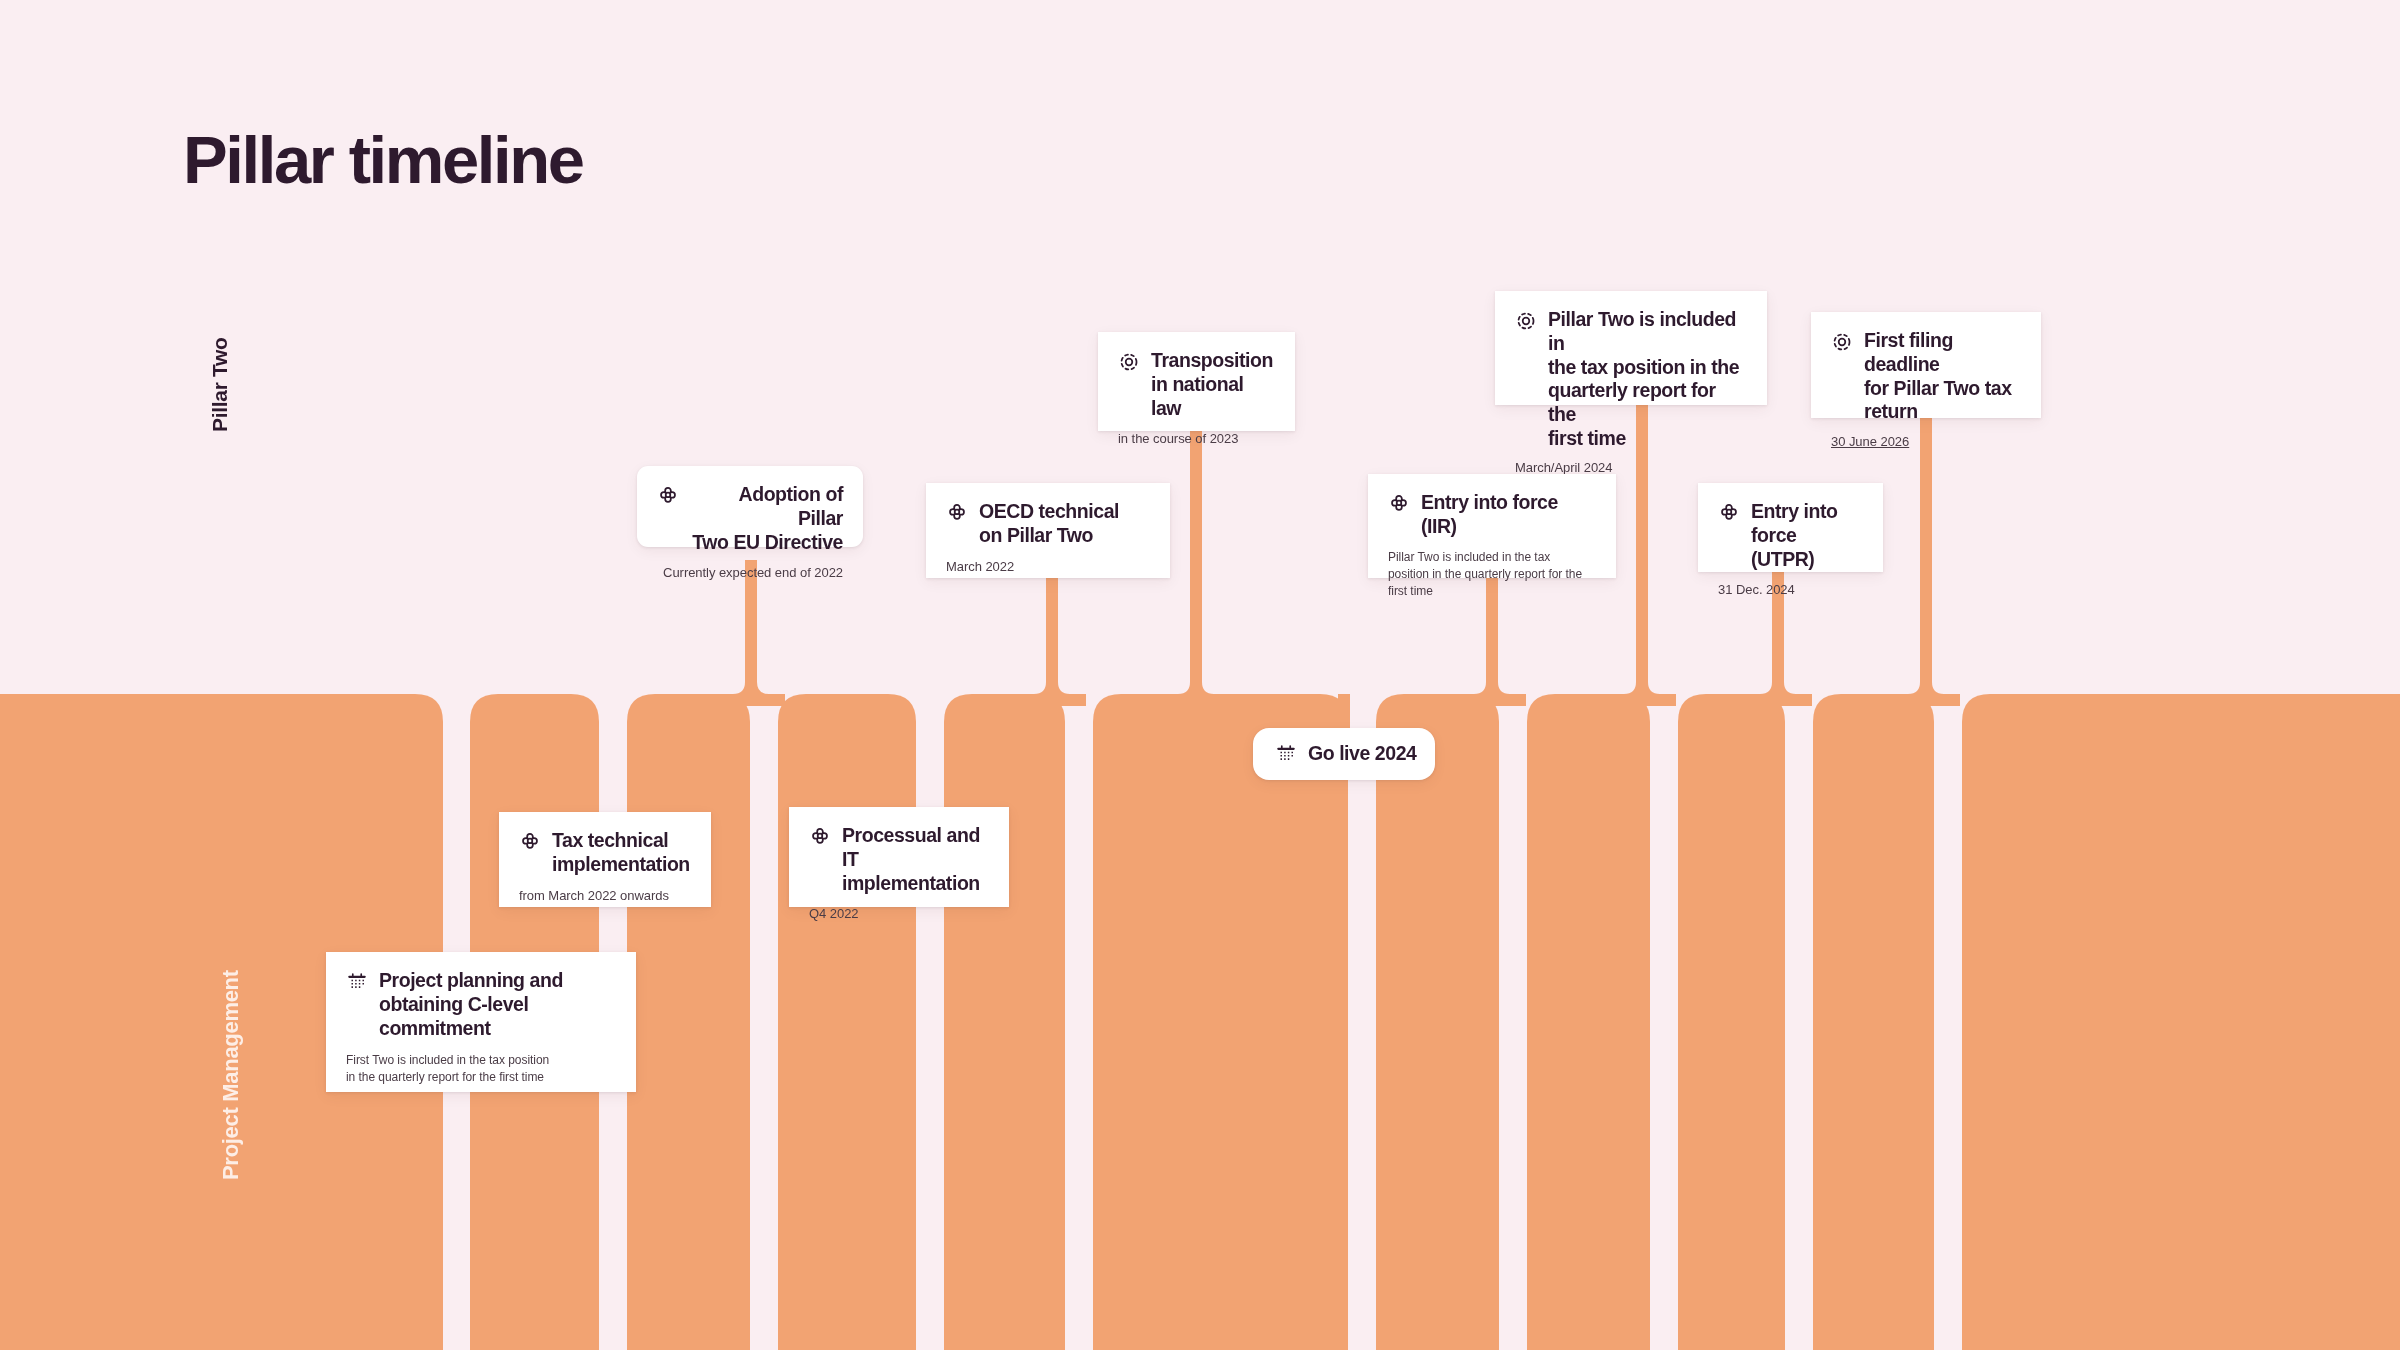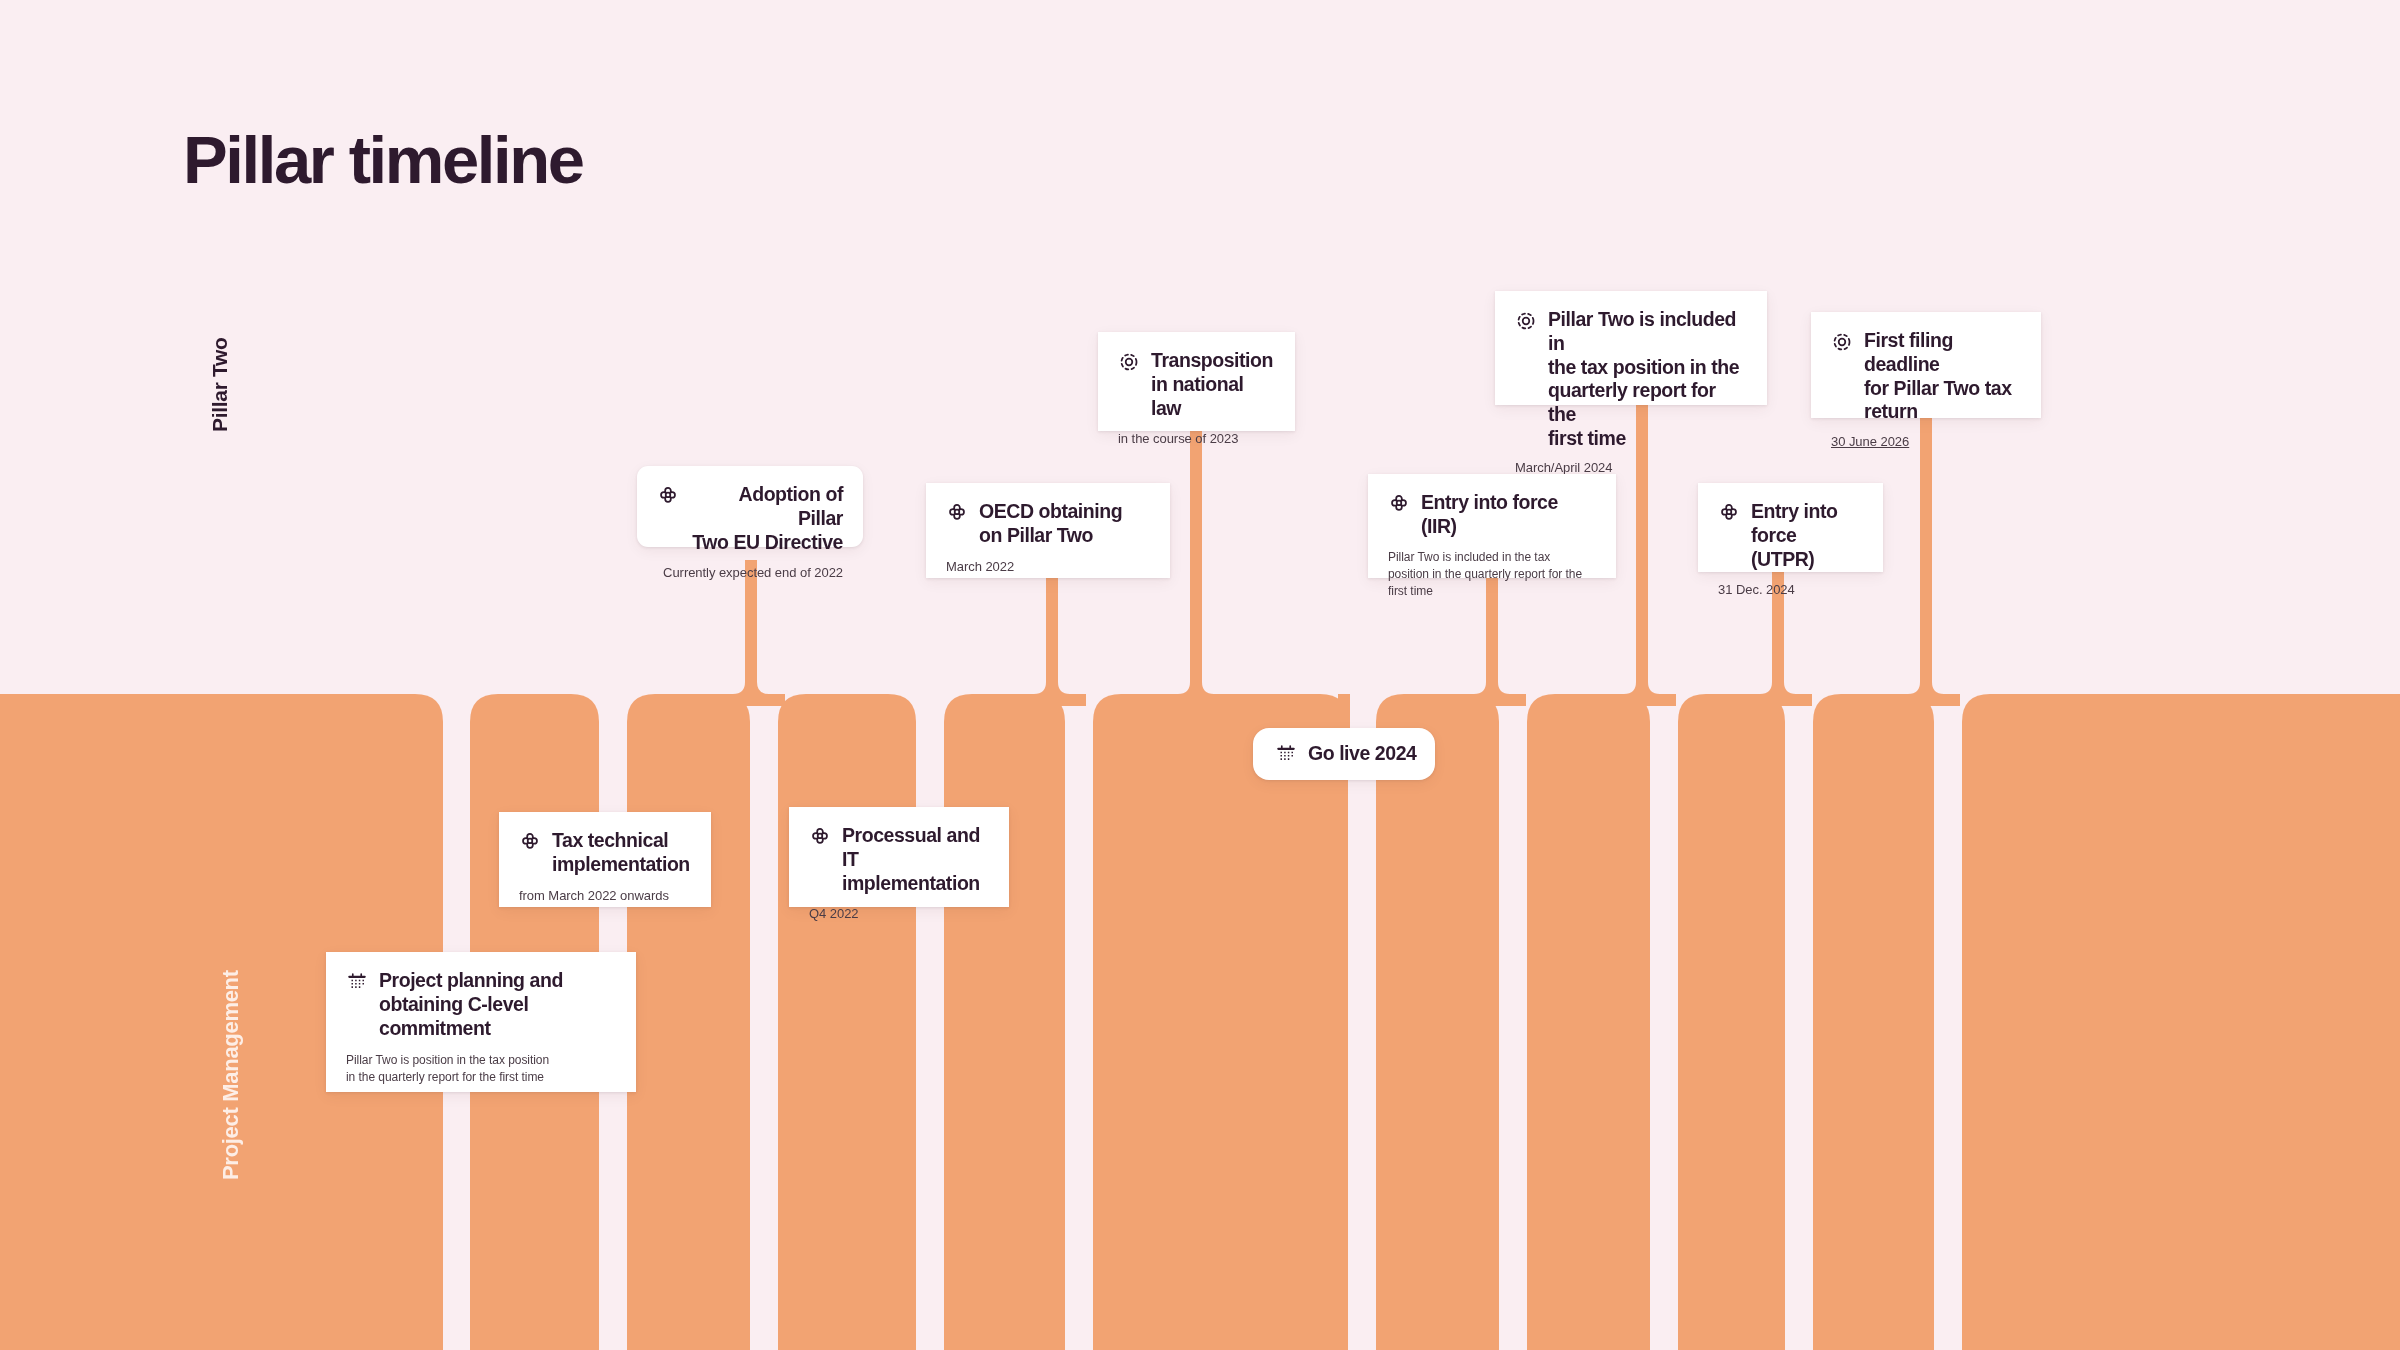--- a/index.html
+++ b/index.html
@@ -231,21 +231,21 @@
     <div class="card" style="left:926px;top:483px;width:244px;height:95px;">
       <div class="card-head">
         <span class="card-icon">
           <svg viewBox="0 0 24 24">
               <g fill="none" stroke="#2e1a2e" stroke-width="1.9" stroke-linecap="round" stroke-linejoin="round">
             <path d="M12 3.2c-1.9 0-3.1 1.5-3.1 3.1 0 .9.3 1.6.8 2.2-.6-.5-1.3-.8-2.2-.8-1.6 0-3.1 1.2-3.1 3.1s1.5 3.1 3.1 3.1c.9 0 1.6-.3 2.2-.8-.5.6-.8 1.3-.8 2.2 0 1.6 1.2 3.1 3.1 3.1s3.1-1.5 3.1-3.1c0-.9-.3-1.6-.8-2.2.6.5 1.3.8 2.2.8 1.6 0 3.1-1.2 3.1-3.1s-1.5-3.1-3.1-3.1c-.9 0-1.6.3-2.2.8.5-.6.8-1.3.8-2.2 0-1.6-1.2-3.1-3.1-3.1z"></path>
             <circle cx="12" cy="10.8" r="2.5"></circle>
           </g>
             </svg>
         </span>
-        <span class="card-title" style="white-space:pre-line;">OECD obtaining
+        <span class="card-title" style="white-space:pre-line;">OECD technical
 on Pillar Two</span>
       </div>
       <div class="card-sub" style="white-space:pre-line;margin-top:10px;">March 2022</div>
     </div>
 
     <div class="card" style="left:1368px;top:474px;width:248px;height:104px;">
       <div class="card-head">
         <span class="card-icon">
           <svg viewBox="0 0 24 24">
               <g fill="none" stroke="#2e1a2e" stroke-width="1.9" stroke-linecap="round" stroke-linejoin="round">
@@ -309,21 +309,21 @@
               <path d="M6 14h1.6M10 14h1.6M14 14h1.6M18 14h1.6"></path>
               <path d="M6 17.6h1.6M10 17.6h1.6M14 17.6h1.6"></path>
             </g>
           </g>
             </svg>
         </span>
         <span class="card-title" style="white-space:pre-line;">Project planning and
 obtaining C-level
 commitment</span>
       </div>
-      <div class="card-sub" style="white-space:pre-line;margin-top:12px;font-size:12px;line-height:1.42;">Pillar Two is position in the tax position
+      <div class="card-sub" style="white-space:pre-line;margin-top:12px;font-size:12px;line-height:1.42;">First Two is included in the tax position
 in the quarterly report for the first time</div>
     </div>
 
     <div class="card" style="left:499px;top:812px;width:212px;height:95px;">
       <div class="card-head">
         <span class="card-icon">
           <svg viewBox="0 0 24 24">
               <g fill="none" stroke="#2e1a2e" stroke-width="1.9" stroke-linecap="round" stroke-linejoin="round">
             <path d="M12 3.2c-1.9 0-3.1 1.5-3.1 3.1 0 .9.3 1.6.8 2.2-.6-.5-1.3-.8-2.2-.8-1.6 0-3.1 1.2-3.1 3.1s1.5 3.1 3.1 3.1c.9 0 1.6-.3 2.2-.8-.5.6-.8 1.3-.8 2.2 0 1.6 1.2 3.1 3.1 3.1s3.1-1.5 3.1-3.1c0-.9-.3-1.6-.8-2.2.6.5 1.3.8 2.2.8 1.6 0 3.1-1.2 3.1-3.1s-1.5-3.1-3.1-3.1c-.9 0-1.6.3-2.2.8.5-.6.8-1.3.8-2.2 0-1.6-1.2-3.1-3.1-3.1z"></path>
             <circle cx="12" cy="10.8" r="2.5"></circle>

